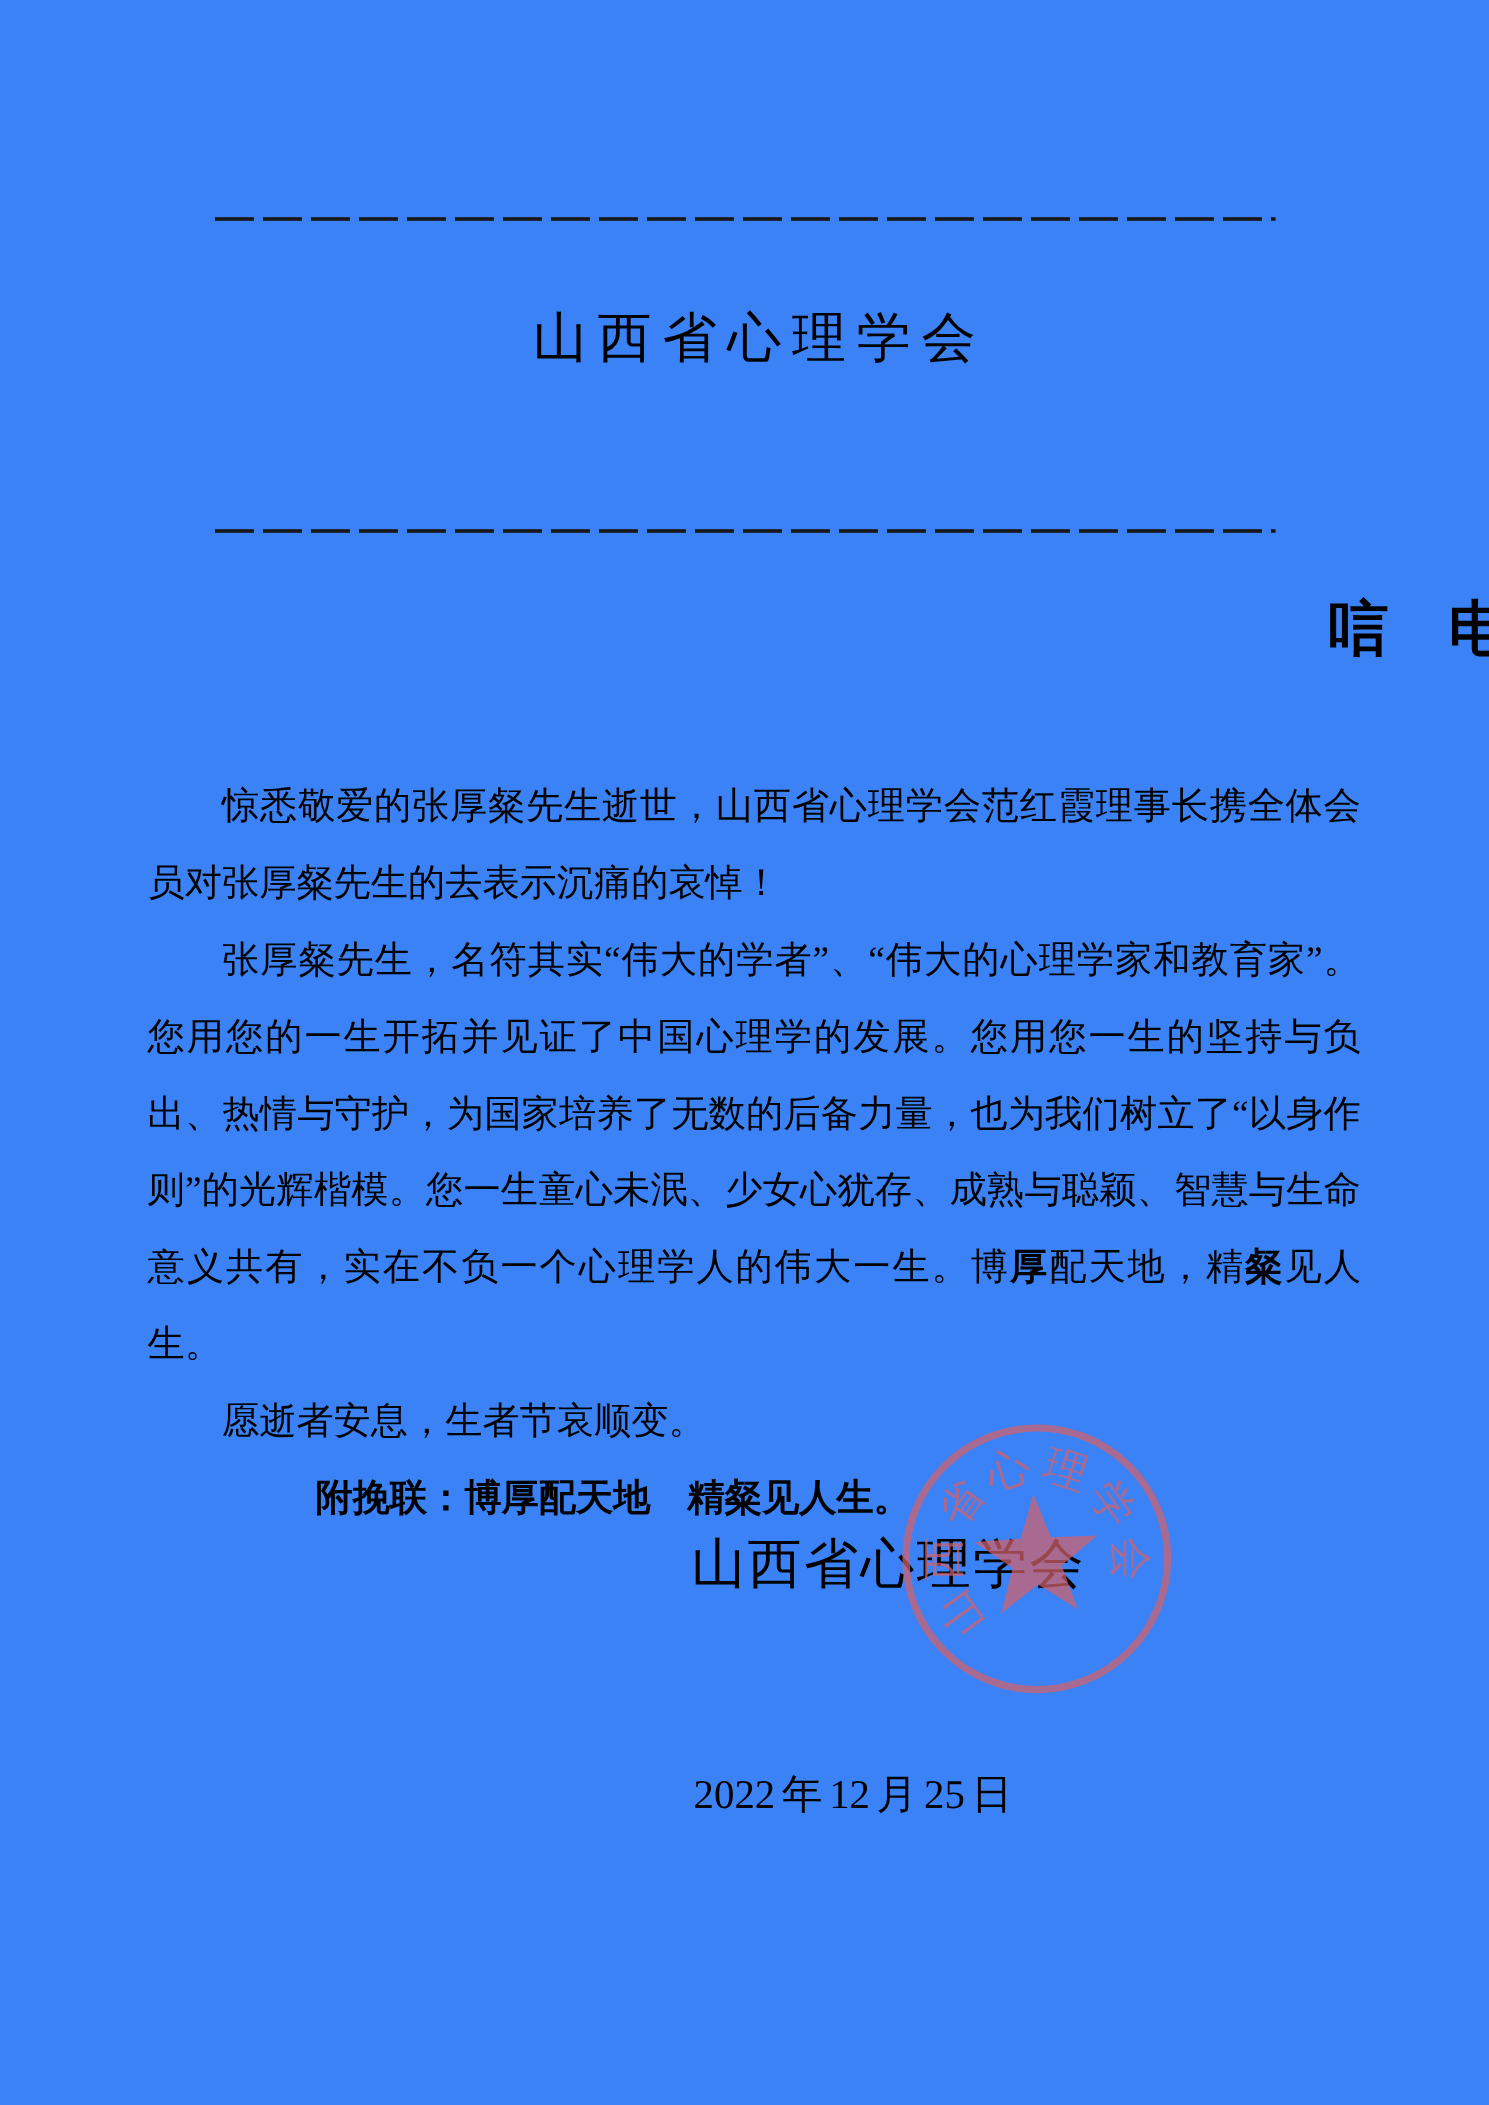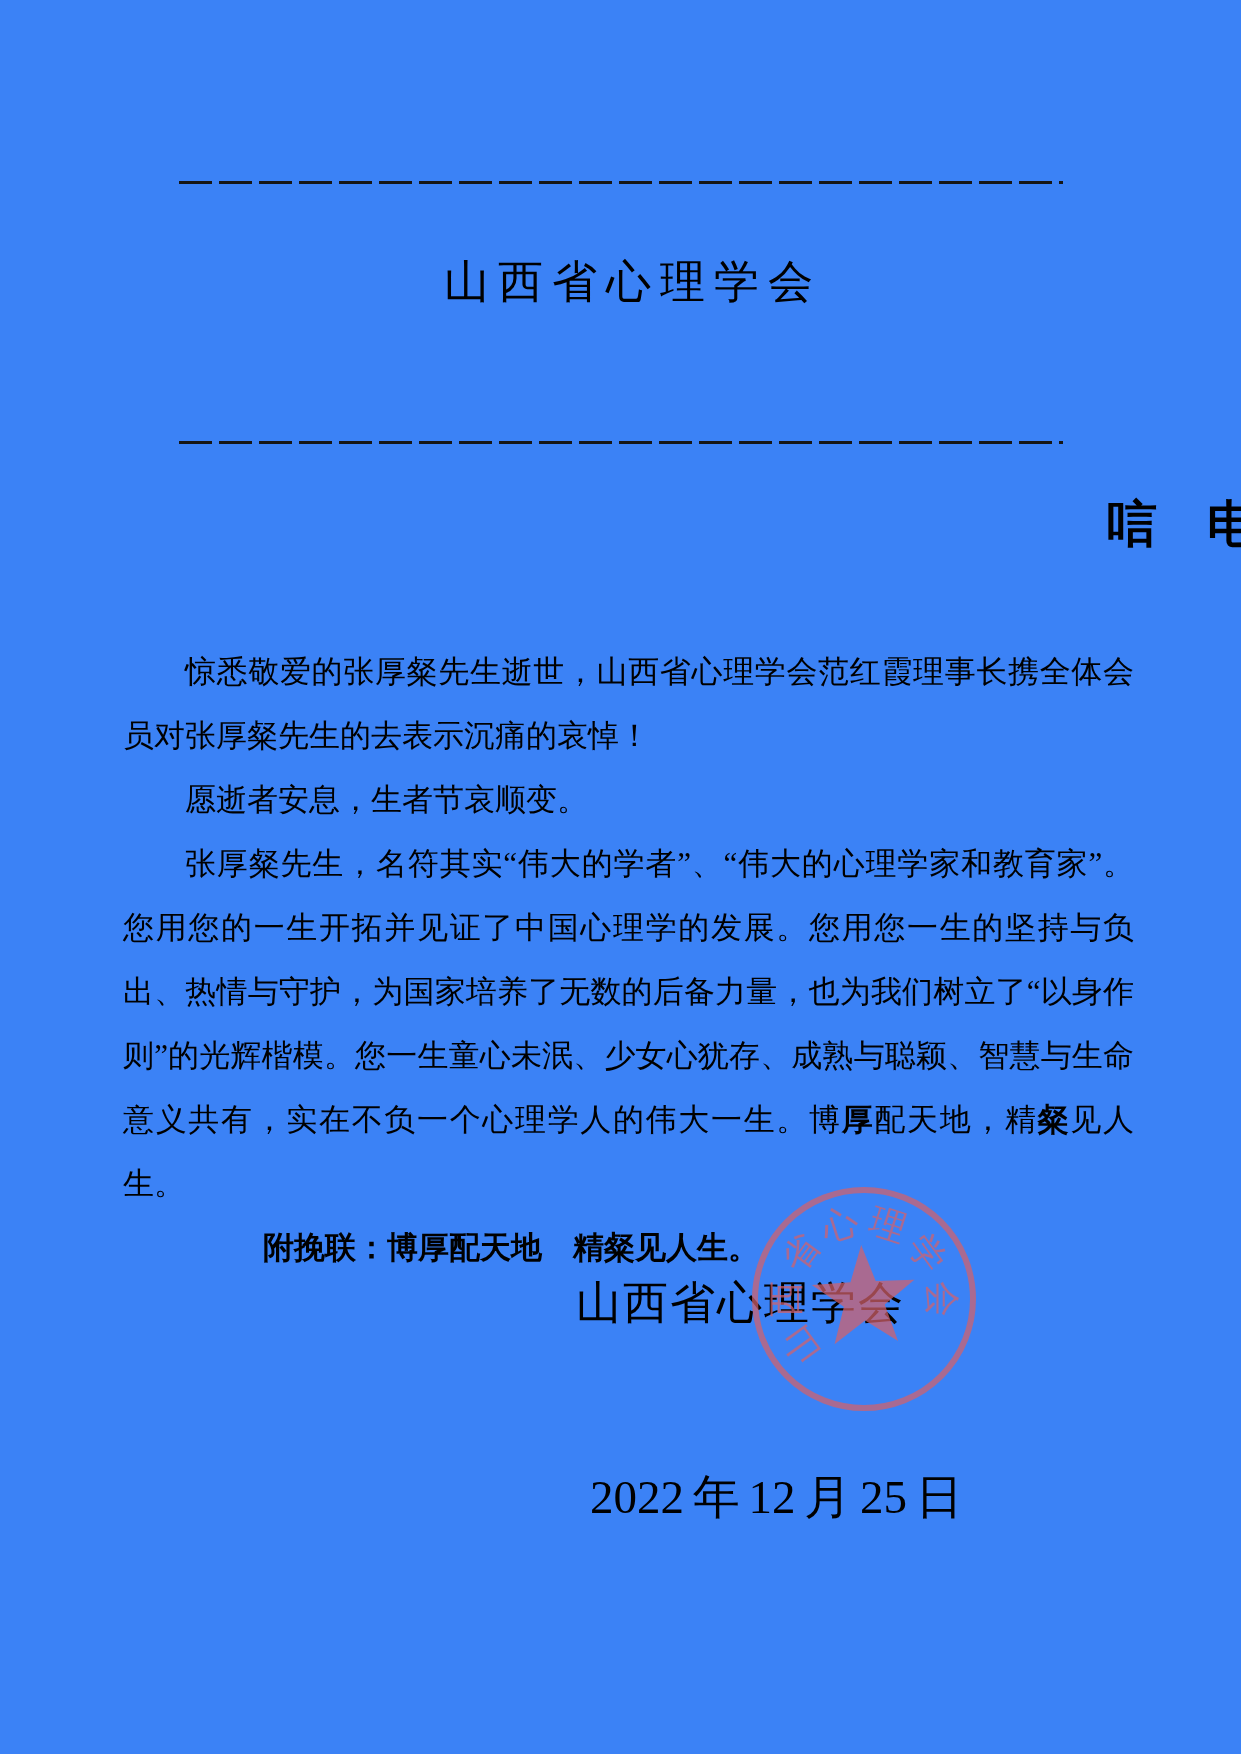--- a/index.html
+++ b/index.html
@@ -44,42 +44,41 @@
     position:absolute;left:576px;top:1277px;
     font-size:45px;line-height:52px;letter-spacing:2px;
     z-index:2;
   }
   .seal{
     position:absolute;left:746px;top:1181px;
     z-index:3;
   }
   .date-line{
     position:absolute;left:578px;top:1472px;
-    font-size:47px;line-height:50px;
+    font-size:34px;line-height:50px;
     word-spacing:-3px;
-    margin-left:12px;
   }
 </style>
 </head>
 <body>
 
 <div class="page">
 
   <div class="divider top"></div>
 
   <div class="org-title">山西省心理学会</div>
 
   <div class="divider middle"></div>
 
   <div class="doc-heading">唁　电</div>
 
   <div class="body-text">
     <p>惊悉敬爱的张厚粲先生逝世，山西省心理学会范红霞理事长携全体会员对张厚粲先生的去表示沉痛的哀悼！</p>
+    <p><span>张厚粲先生，名符其实“伟大的学者”、“伟大的心理学家和教育家”。您用您的一生开拓并见证了中国心理学的发展。您用您一生的坚持与负出、热情与守护，为国家培养了无数的后备力量，也为我们树立了“以身作则”的光辉楷模。您一生童心未泯、少女心犹存、成熟与聪颖、智慧与生命意义共有，实在不负一个心理学人的伟大一生。博</span><span class="seg-bold">厚</span><span>配天地，精</span><span class="seg-bold">粲</span><span>见人生。</span></p>
     <p>愿逝者安息，生者节哀顺变。</p>
-    <p><span>张厚粲先生，名符其实“伟大的学者”、“伟大的心理学家和教育家”。您用您的一生开拓并见证了中国心理学的发展。您用您一生的坚持与负出、热情与守护，为国家培养了无数的后备力量，也为我们树立了“以身作则”的光辉楷模。您一生童心未泯、少女心犹存、成熟与聪颖、智慧与生命意义共有，实在不负一个心理学人的伟大一生。博</span><span class="seg-bold">厚</span><span>配天地，精</span><span class="seg-bold">粲</span><span>见人生。</span></p>
     <p class="couplet">附挽联：博厚配天地　精粲见人生。</p>
   </div>
 
   <div class="signature">山西省心理学会</div>
 
   <svg class="seal" width="236" height="236" viewBox="-118 -118 236 236">
     <g opacity="0.72">
       <circle r="109" fill="none" stroke="#d4616b" stroke-width="6"></circle>
       <g transform="rotate(-18)">
         <g fill="#d4616b" font-size="36" text-anchor="middle" font-family="'Liberation Serif','DejaVu Serif',serif">

